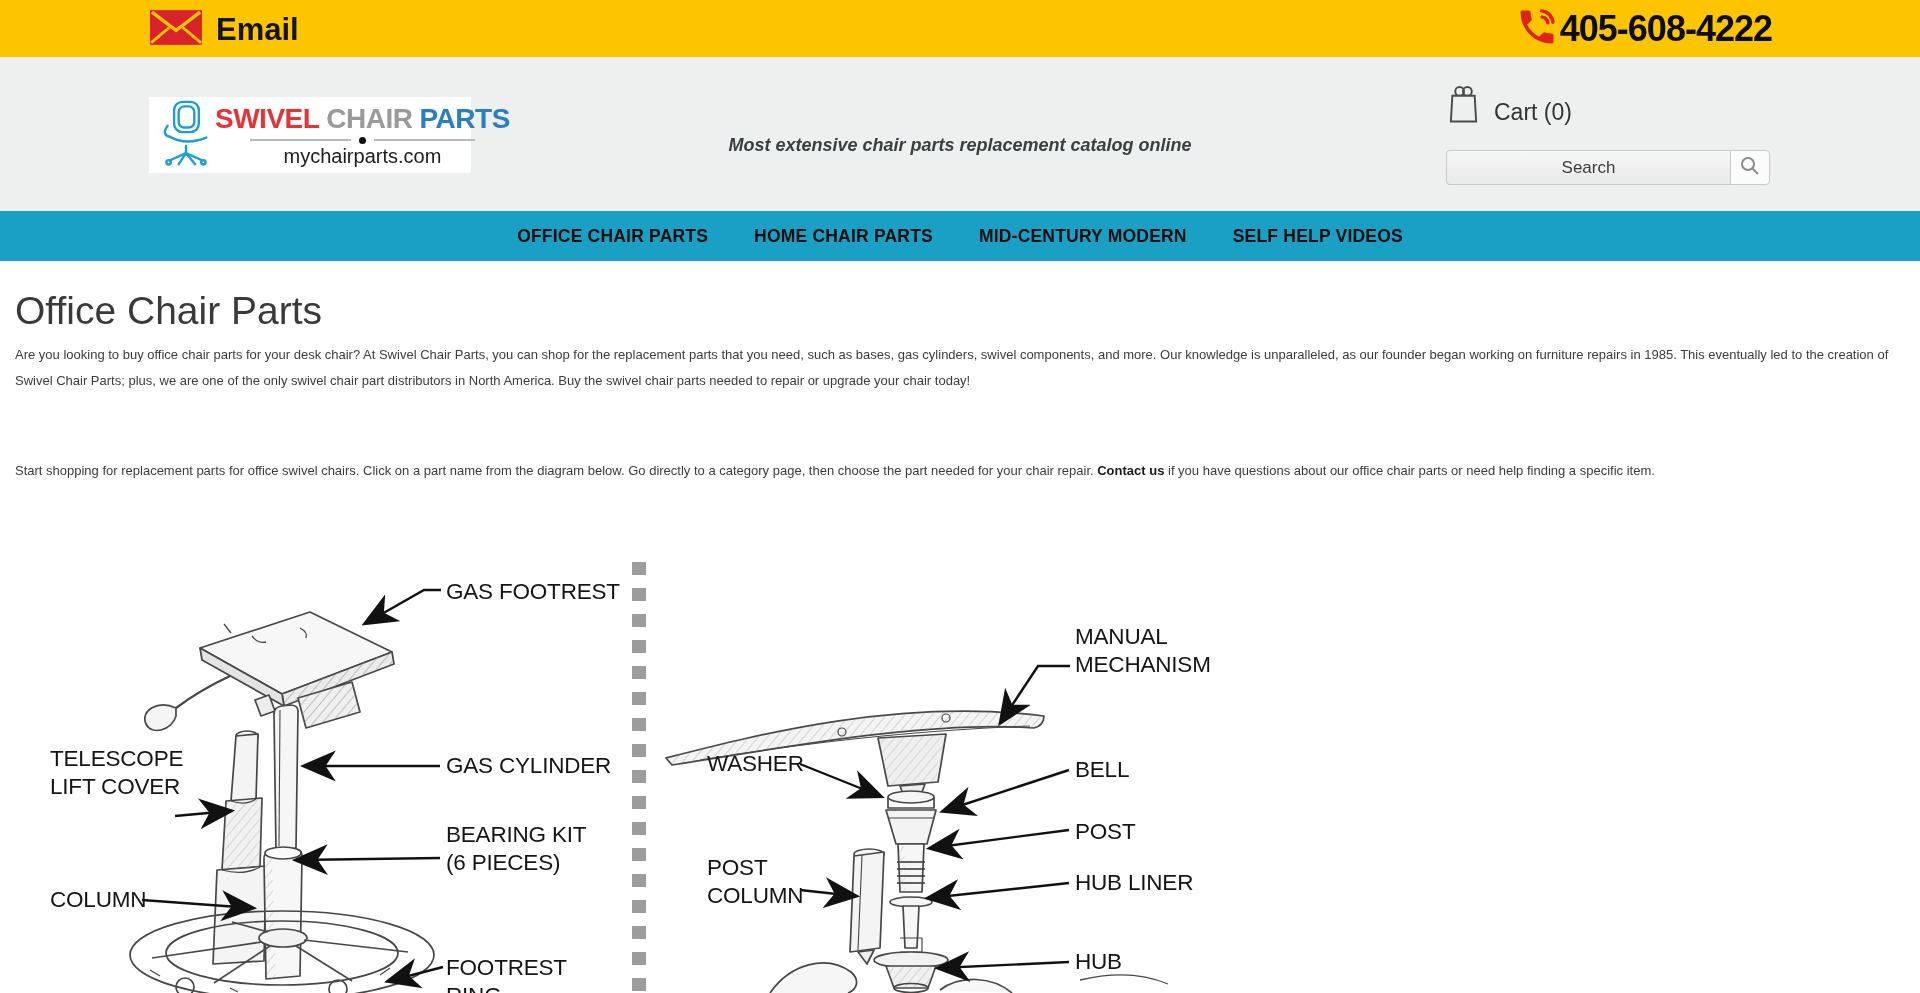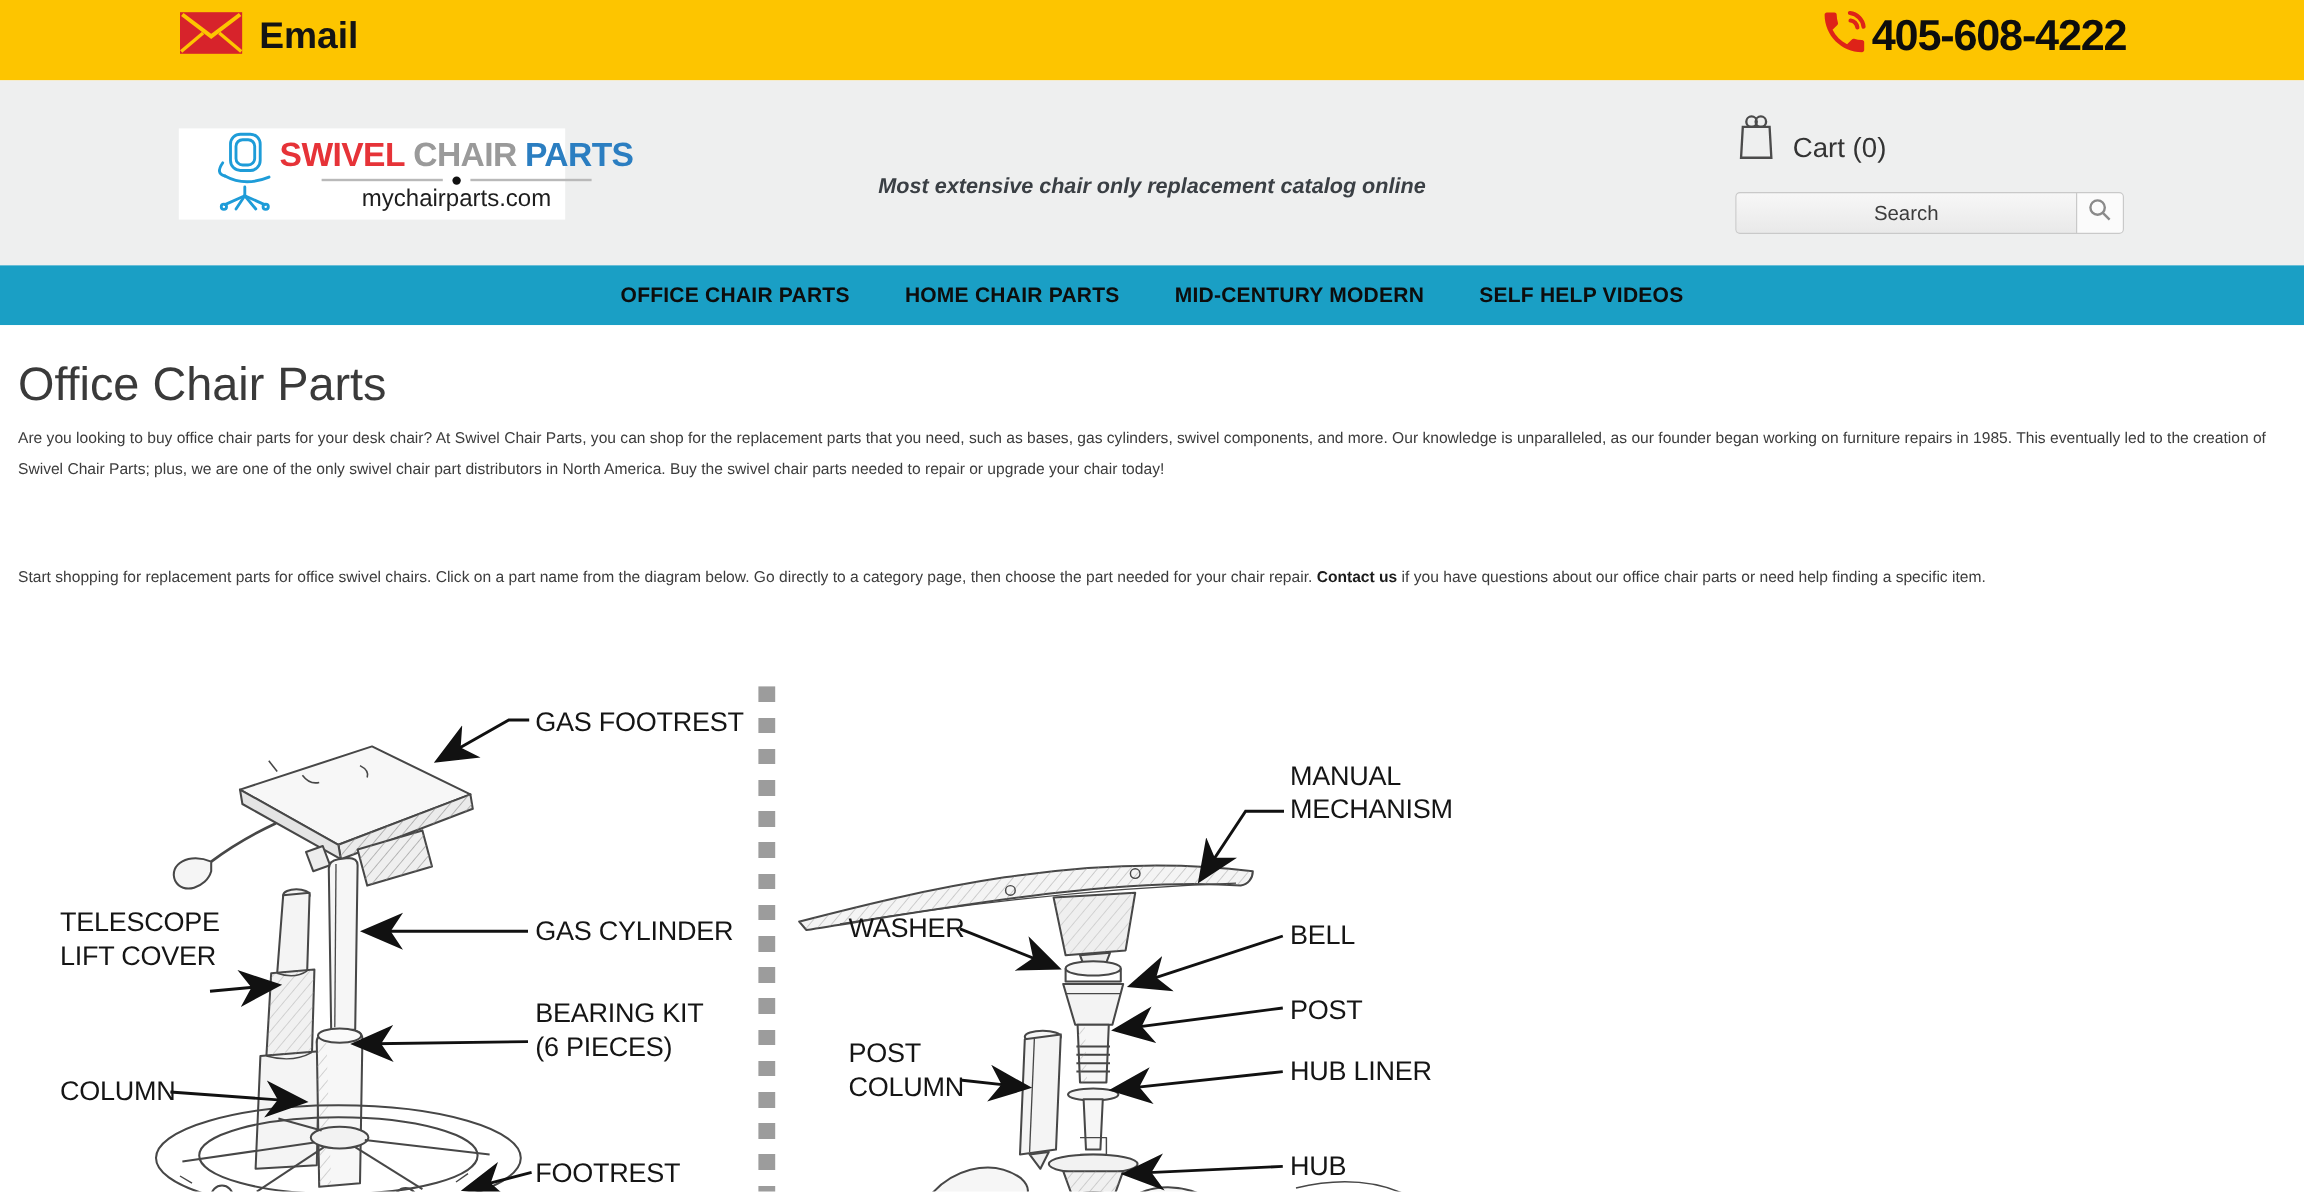--- a/index.html
+++ b/index.html
@@ -1,30 +1,30 @@
 <!DOCTYPE html>
 <html style="--topbar-bg: #FDC500; --nav-bg: #1A9FC5; --header-bg: #EEEFEF; --accent-red: #DE2318; --logo-red: #E63338; --logo-gray: #9A9A9A; --logo-blue: #2B7EC1;"><head>
 <meta charset="utf-8">
 <title>Office Chair Parts</title>
 <style>
   * { margin:0; padding:0; box-sizing:border-box; }
   html,body { width:1920px; height:993px; overflow:hidden;
     font-family:"Liberation Sans", sans-serif; background:#fff; }
 
   
-  .topbar { position:relative; height:67px; background:var(--topbar-bg,#FDC500);padding-left:24px; }
+  .topbar { position:relative; height:57px; background:var(--topbar-bg,#FDC500);padding-left:24px; }
   .email-group { position:absolute; left:150px; top:10px; display:flex; align-items:center; gap:14px; cursor:pointer; }
   .email-label { font-size:31px; font-weight:bold; color:#141414; }
   .phone-group { position:absolute; right:148px; top:5px; display:flex; align-items:center; gap:1px; cursor:pointer; }
   .phone-number { font-size:36px; font-weight:bold; color:#0d0d0d; letter-spacing:-1px; }
 
   
   .header { position:relative; height:154px; background:var(--header-bg,#EEEFEF); }
   .logo-box { position:absolute; left:149px; top:40px; width:322px; height:76px; background:#fff;
-    display:flex; align-items:center; padding:4px 26px; cursor:pointer; }
+    display:flex; align-items:center; padding:4px 8px; cursor:pointer; }
   .logo-text { flex:1; display:flex; flex-direction:column; align-items:center; }
   .logo-words { display:flex; gap:7px; font-size:28px; font-weight:bold; letter-spacing:-0.5px; }
   .logo-word1 { color:var(--logo-red,#E63338); }
   .logo-word2 { color:var(--logo-gray,#9A9A9A); }
   .logo-word3 { color:var(--logo-blue,#2B7EC1); }
   .logo-divider { display:flex; align-items:center; width:225px; margin:2px 0 1px; }
   .logo-divider .line { flex:1; height:2px; background:#b9b9b9; }
   .logo-divider .dot { width:7px; height:7px; background:#111; border-radius:50%; margin:0 8px; }
   .logo-domain { font-size:20px; font-weight:500; color:#1d1d1d; }
   .tagline { position:absolute; left:610px; top:78px; width:700px; text-align:center;
@@ -110,21 +110,21 @@
       </div>
       <div class="logo-divider">
         <span class="line"></span>
           <span class="dot"></span>
           <span class="line"></span>
       </div>
       <div class="logo-domain">mychairparts.com</div>
     </div>
   </div>
 
-  <div class="tagline">Most extensive chair only replacement catalog online</div>
+  <div class="tagline">Most extensive chair parts replacement catalog online</div>
 
   <div class="cart-group">
     <span>
       <svg width="33" height="42" viewBox="0 0 34 42" fill="none" stroke="#4b4b4b" stroke-width="2">
         <circle cx="13" cy="8" r="4.5"></circle>
         <circle cx="21" cy="8" r="4.5"></circle>
         <path d="M5.5,12.5 L28.5,12.5 L30,39 L4,39 Z" fill="#EEEFEF"></path>
       </svg>
     </span>
     <span class="cart-label">Cart (0)</span>

